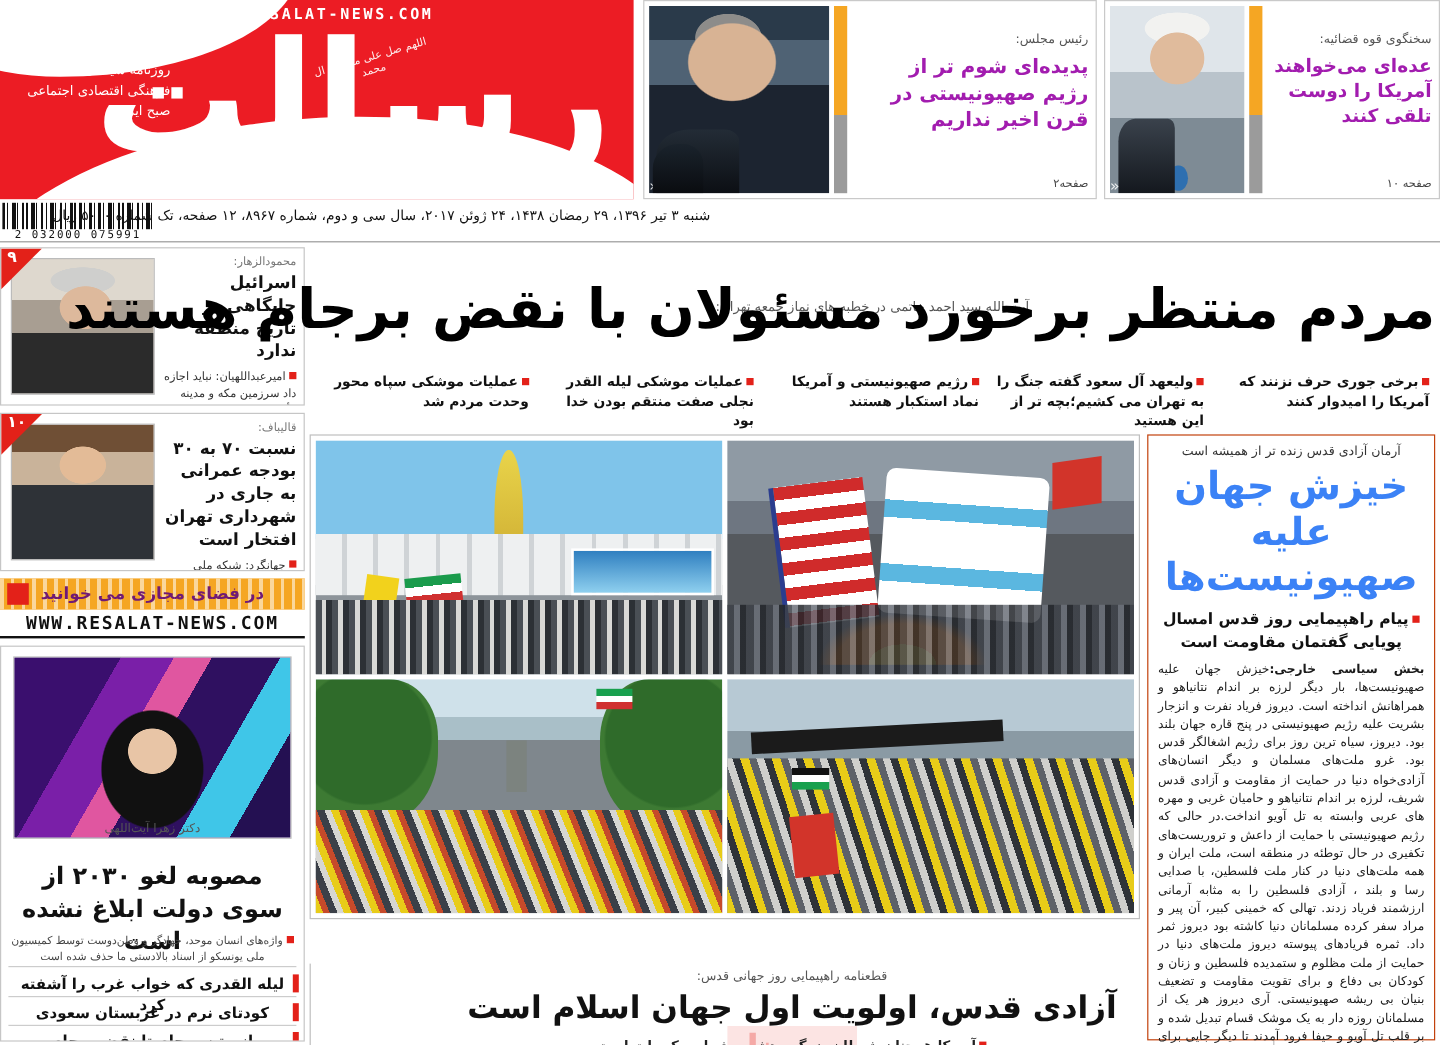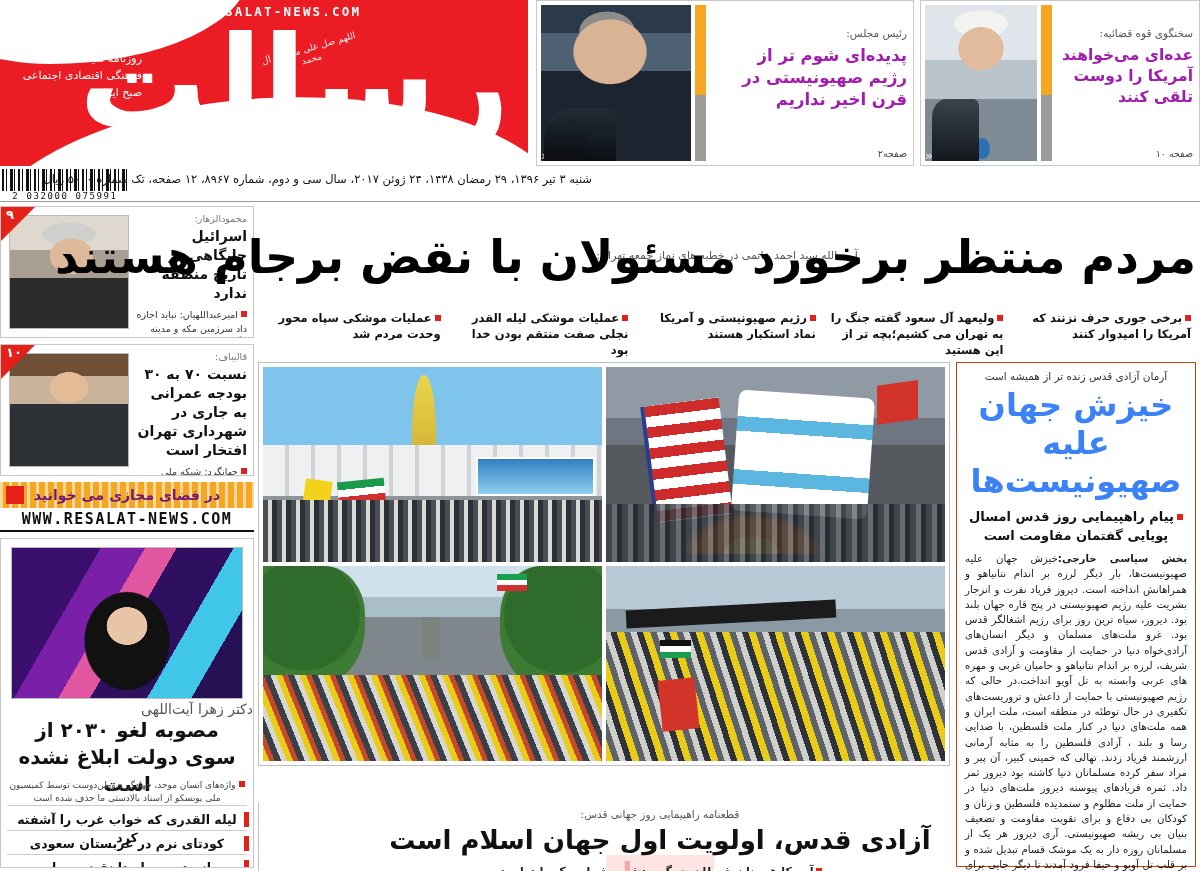--- a/index.html
+++ b/index.html
@@ -179,21 +179,21 @@
   }
   .orangebar .redsq{position:absolute;left:6px;top:4px;width:18px;height:18px;background:#e32119;}
   .urlbar{
     height:22px;background:#fff;border-bottom:2px solid #111;
     font-family:"DejaVu Sans Mono","Liberation Mono",monospace;
     font-size:15px;font-weight:bold;letter-spacing:1.5px;
     text-align:center;line-height:22px;direction:ltr;color:#111;
   }
   .lbox.b3{height:330px;margin-top:6px;}
   .lbox.b3 .bigthumb{position:absolute;left:10px;right:10px;top:8px;height:150px;border:1px solid #bbb;overflow:hidden;}
-  .lbox.b3 .cap{position:absolute;left:0;right:0;top:162px;font-size:14px;color:#555;direction:rtl;}
+  .lbox.b3 .cap{position:absolute;left:0;right:0;top:146px;text-align:center;font-size:10px;color:#555;direction:rtl;}
   .lbox.b3 .bhead{
     position:absolute;left:8px;right:8px;top:178px;direction:rtl;text-align:center;
     font-size:20px;font-weight:bold;line-height:27px;color:#111;
   }
   .lbox.b3 .bsub{
     position:absolute;left:8px;right:8px;top:240px;direction:rtl;text-align:center;
     font-size:9px;line-height:13px;color:#444;
   }
   .lbox.b3 .tease{
     position:absolute;left:6px;right:6px;direction:rtl;text-align:center;

